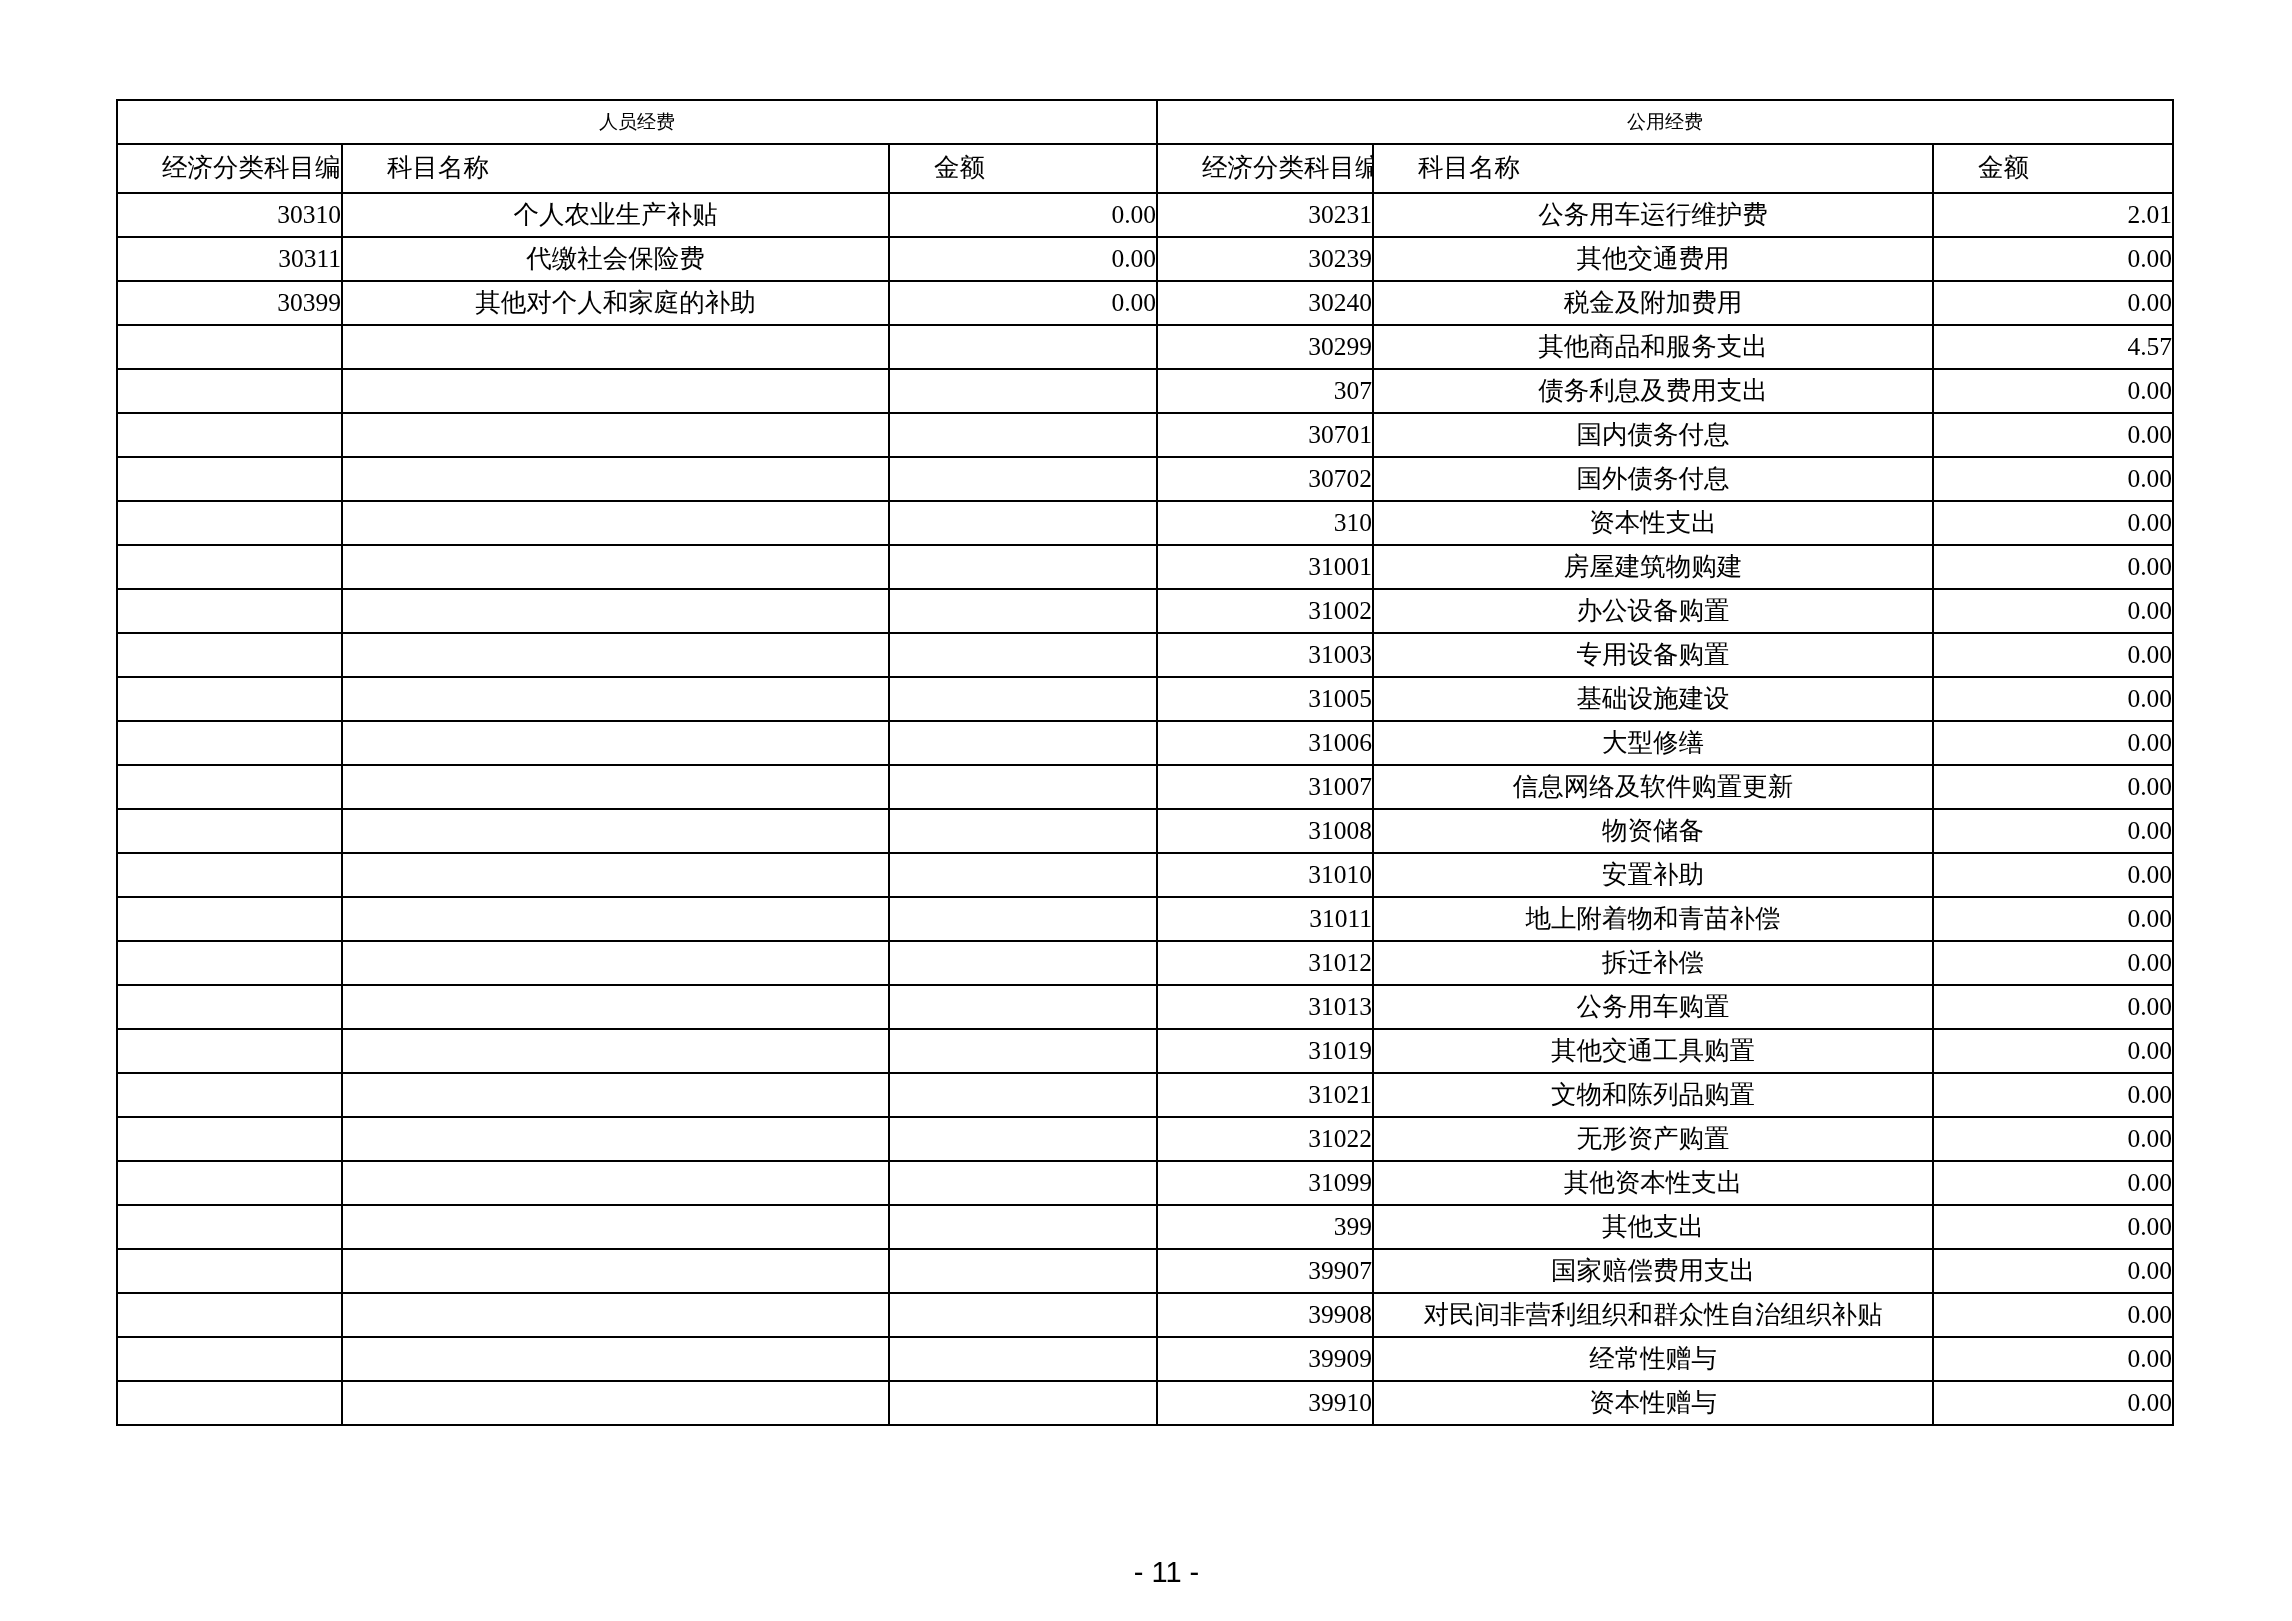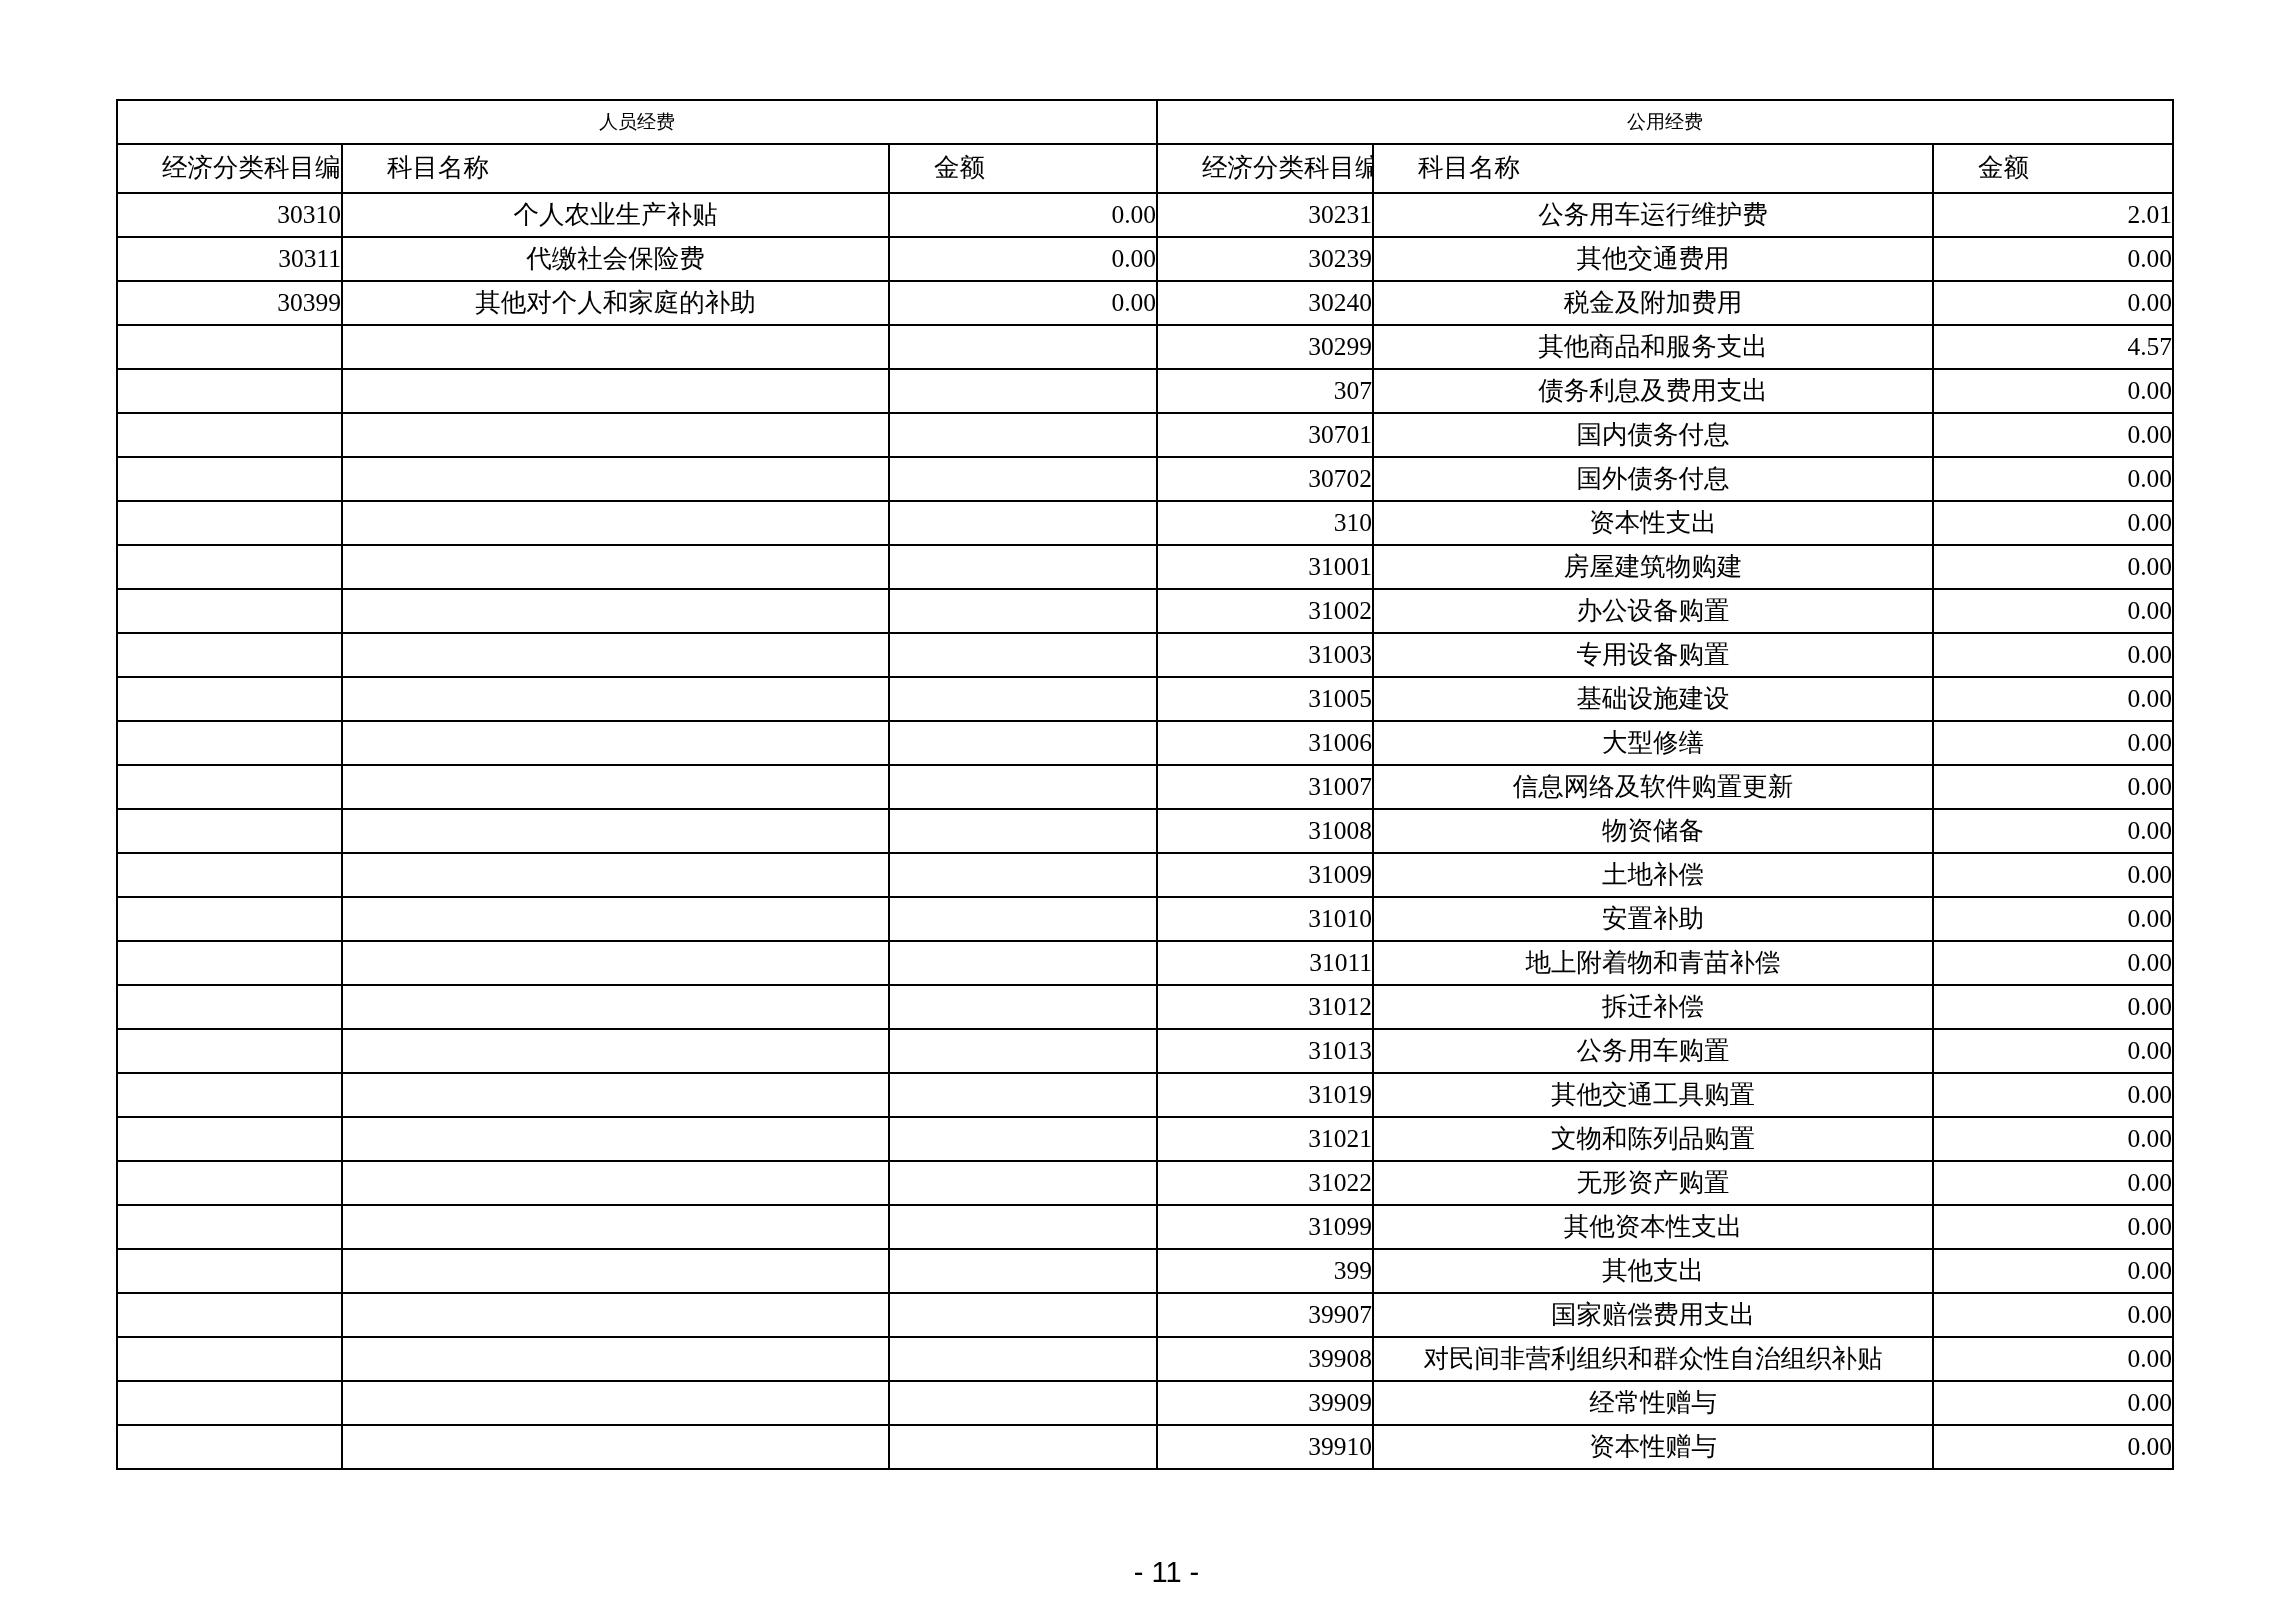--- a/index.html
+++ b/index.html
@@ -205,28 +205,20 @@
           <td class="cell-name"></td>
           <td class="cell-amt"></td>
           <td class="cell-code mid-divider">31008</td>
           <td class="cell-name">物资储备</td>
           <td class="cell-amt">0.00</td>
         </tr>
         <tr class="data-row">
           <td class="cell-code"></td>
           <td class="cell-name"></td>
           <td class="cell-amt"></td>
-          <td class="cell-code mid-divider">31009</td>
-          <td class="cell-name">土地补偿</td>
-          <td class="cell-amt">0.00</td>
-        </tr>
-        <tr class="data-row">
-          <td class="cell-code"></td>
-          <td class="cell-name"></td>
-          <td class="cell-amt"></td>
           <td class="cell-code mid-divider">31010</td>
           <td class="cell-name">安置补助</td>
           <td class="cell-amt">0.00</td>
         </tr>
         <tr class="data-row">
           <td class="cell-code"></td>
           <td class="cell-name"></td>
           <td class="cell-amt"></td>
           <td class="cell-code mid-divider">31011</td>
           <td class="cell-name">地上附着物和青苗补偿</td>

